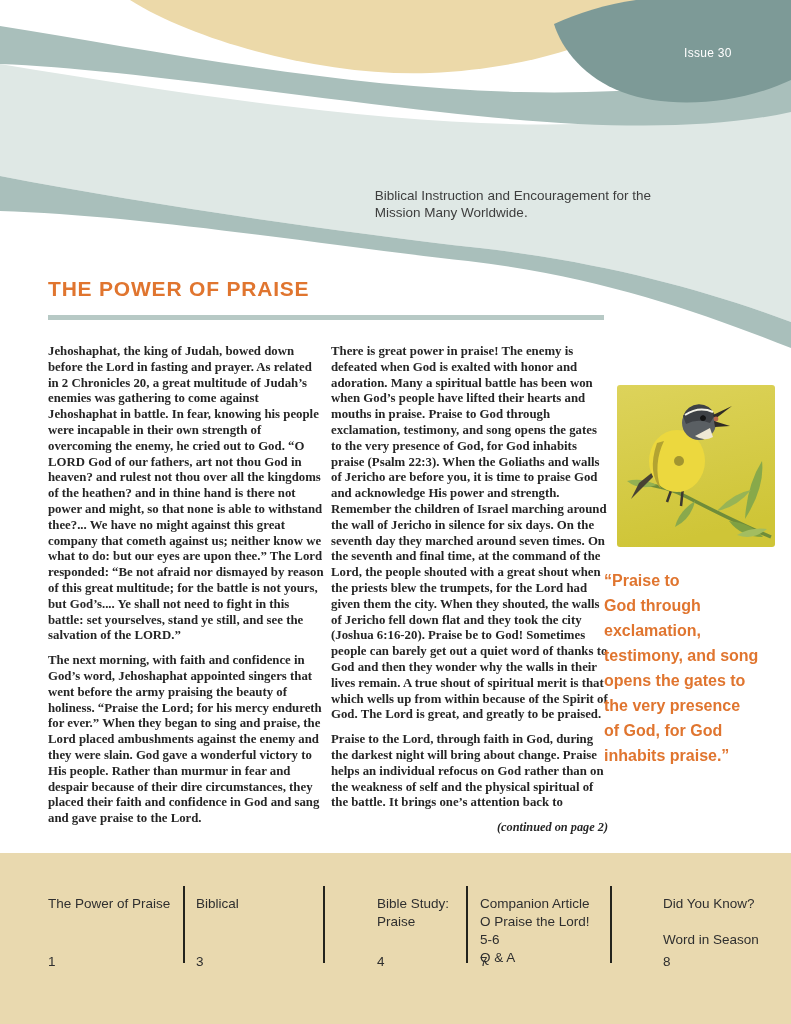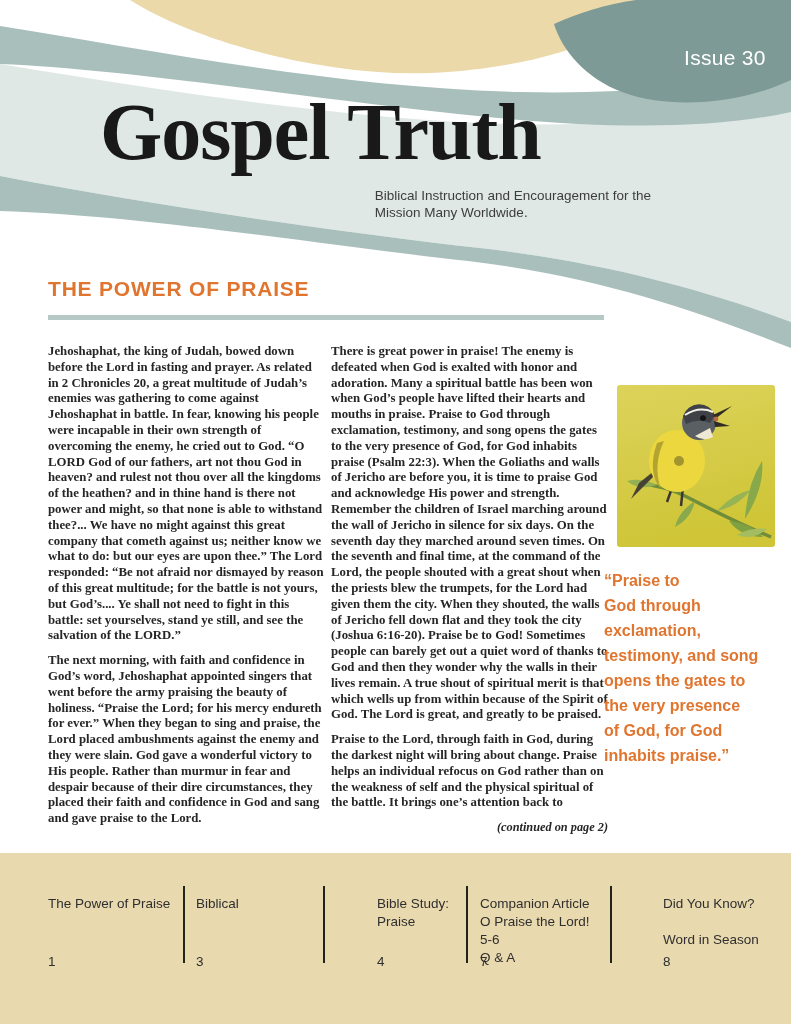--- a/index.html
+++ b/index.html
@@ -2,21 +2,21 @@
 <html><head>
 <meta charset="utf-8">
 <style>
   html,body{margin:0;padding:0;background:#ffffff;}
   .page{position:relative;width:791px;height:1024px;background:#ffffff;overflow:hidden;
         font-family:"Liberation Sans",sans-serif;}
 
   
   .masthead{position:absolute;left:0;top:0;width:791px;height:360px;}
   .waves{position:absolute;left:0;top:0;}
-  .issue{position:absolute;left:684px;top:46px;color:#ffffff;font-size:21px;letter-spacing:.3px;}
+  .issue{position:absolute;left:684px;top:46px;color:#ffffff;font-size:12px;letter-spacing:.3px;}
   .nl-title{position:absolute;left:100px;top:92px;margin:0;width:600px;
             font-family:"Liberation Serif","DejaVu Serif",serif;font-weight:600;
             font-size:80px;letter-spacing:-1px;color:#191919;line-height:1;}
   .nl-sub{position:absolute;right:140px;top:188px;text-align:left;
           font-size:13.5px;line-height:16.5px;color:#3d3d3d;}
 
   
   .headline{position:absolute;left:48px;top:277px;margin:0;
             font-size:21px;font-weight:700;letter-spacing:.8px;color:#e0752f;}
   .rule{position:absolute;left:48px;top:315px;width:556px;height:5px;background:#b7c9c5;}
@@ -58,21 +58,20 @@
 
       <path fill="#a9bfbb" d="M0,26 C150,50 340,88 520,92 C640,95 740,82 791,62
                L791,112 C700,132 580,128 440,112 C290,95 110,68 0,64 Z"></path>
 
       <path fill="#ecd9a9" d="M130,0 L656,0 C628,36 540,68 430,73 C330,77 200,44 130,0 Z"></path>
 
       <path fill="#7d9a97" d="M636,0 L791,0 L791,80 C740,104 670,110 622,92
                C585,78 562,50 554,24 C578,13 606,4 636,0 Z"></path>
     </svg>
     <div class="issue">Issue 30</div>
-    <h1 class="nl-title">Gospel Truth</h1>
     <div class="nl-sub">
       <span>Biblical Instruction and Encouragement for the</span><br>
       <span>Mission Many Worldwide.</span>
     </div>
   </header>
 
   <h2 class="headline">THE POWER OF PRAISE</h2>
   <div class="rule"></div>
 
   <div class="col col1">

